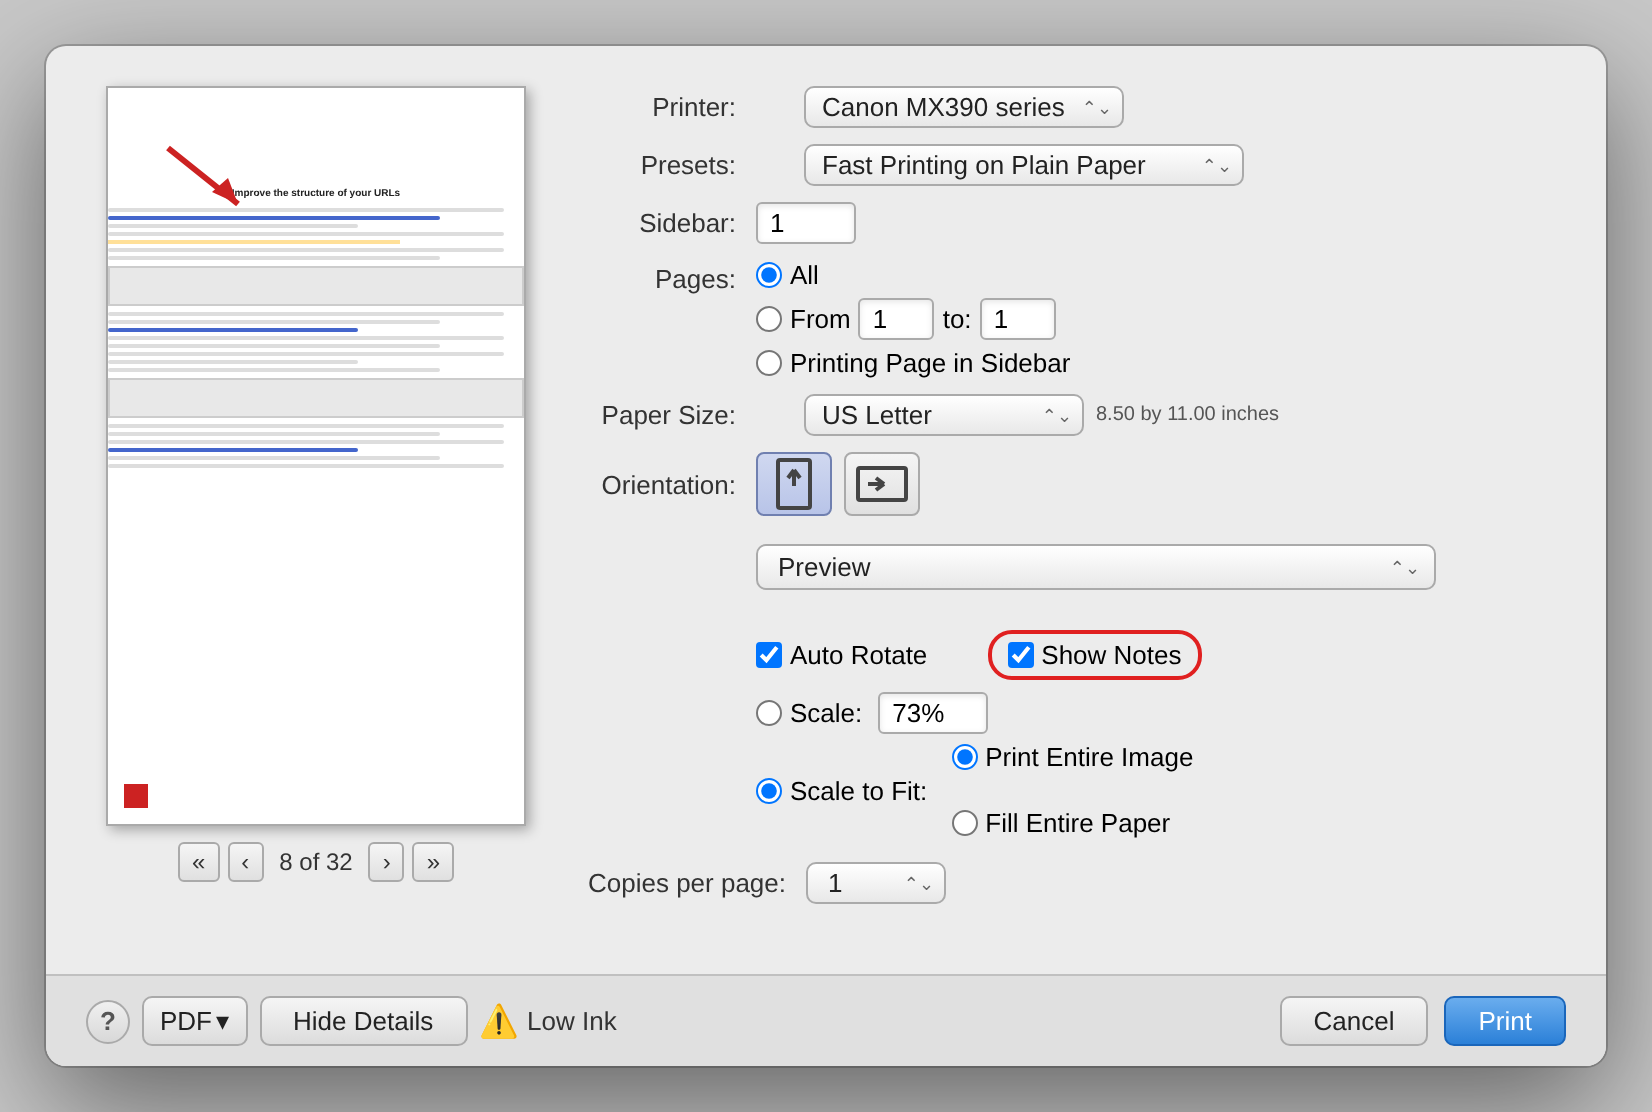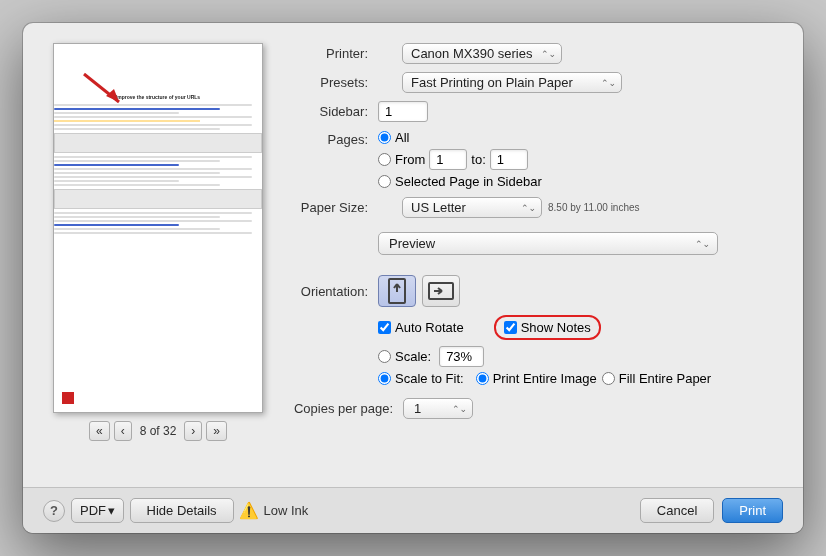--- a/index.html
+++ b/index.html
@@ -442,44 +442,35 @@
             </div>
             <div class="radio-row from-to-row">
               <input type="radio" name="pages" class="radio-input" style="">
               <span>From</span>
               <input class="mac-input" type="text" style="width: 38px;" value="1">
               <span>to:</span>
               <input class="mac-input" type="text" style="width: 38px;" value="1">
             </div>
             <div class="radio-row">
               <input type="radio" name="pages" class="radio-input" style="">
-              <span>Selected Page in Sidebar</span>
+              <span>Printing Page in Sidebar</span>
             </div>
           </div>
         </div>
       </div>
 
       <div class="form-row">
         <span class="form-label">Paper Size:</span>
         <div class="form-control">
           <div class="select-wrapper">
             <select class="mac-select" style="min-width:140px;">
               <option>US Letter</option>
             </select>
           </div>
           <span style="color:#555; font-size:10px;">8.50 by 11.00 inches</span>
-        </div>
-      </div>
-
-      <div class="form-row" style="margin-bottom:10px; margin-left:0;">
-        <span class="form-label"></span>
-        <div class="section-select-wrapper">
-          <select class="section-select">
-            <option>Preview</option>
-          </select>
         </div>
       </div>
 
       <div class="form-row">
         <span class="form-label">Orientation:</span>
         <div class="form-control">
           <button class="orientation-btn active" title="Portrait">
             <svg width="20" height="26" viewBox="0 0 20 26">
               <rect x="2" y="1" width="16" height="24" rx="1" fill="none" stroke="#444" stroke-width="2"></rect>
               <line x1="10" y1="6" x2="10" y2="14" stroke="#444" stroke-width="2"></line>
@@ -491,20 +482,29 @@
             <svg width="26" height="20" viewBox="0 0 26 20">
               <rect x="1" y="2" width="24" height="16" rx="1" fill="none" stroke="#444" stroke-width="2"></rect>
               <line x1="6" y1="10" x2="14" y2="10" stroke="#444" stroke-width="2"></line>
               <line x1="14" y1="10" x2="10" y2="7" stroke="#444" stroke-width="2"></line>
               <line x1="14" y1="10" x2="10" y2="13" stroke="#444" stroke-width="2"></line>
             </svg>
           </button>
         </div>
       </div>
 
+      <div class="form-row" style="margin-bottom:10px; margin-left:0;">
+        <span class="form-label"></span>
+        <div class="section-select-wrapper">
+          <select class="section-select">
+            <option>Preview</option>
+          </select>
+        </div>
+      </div>
+
       <div class="form-row" style="margin-bottom:6px;">
         <span class="form-label"></span>
         <div class="form-control" style="gap:30px;">
           <label class="checkbox-row">
             <input type="checkbox" checked="" style="">
             <span>Auto Rotate</span>
           </label>
           <div class="show-notes-box">
             <label class="checkbox-row">
               <input type="checkbox" checked="" style="">
@@ -514,26 +514,26 @@
         </div>
       </div>
 
       <div class="form-row">
         <span class="form-label"></span>
         <div class="form-control">
           <div class="radio-group">
             <div class="radio-row">
               <input type="radio" name="scale" class="radio-input" style="">
               <span>Scale:</span>
-              <input class="mac-input" type="text" style="width: 45px; margin-left: 4px;" value="73%">
+              <input class="mac-input" type="text" style="width: 55px; margin-left: 4px;" value="73%">
             </div>
             <div class="radio-row">
               <input type="radio" name="scale" class="radio-input" checked="" style="">
               <span>Scale to Fit:</span>
-              <div style="display:flex; gap:5px; margin-left:8px;">
+              <div style="display:flex; flex-direction:column; gap:18px; margin-left:8px;">
                 <div class="radio-row">
                   <input type="radio" name="scale_fit" class="radio-input" checked="" style="">
                   <span>Print Entire Image</span>
                 </div>
                 <div class="radio-row">
                   <input type="radio" name="scale_fit" class="radio-input" style="">
                   <span>Fill Entire Paper</span>
                 </div>
               </div>
             </div>

